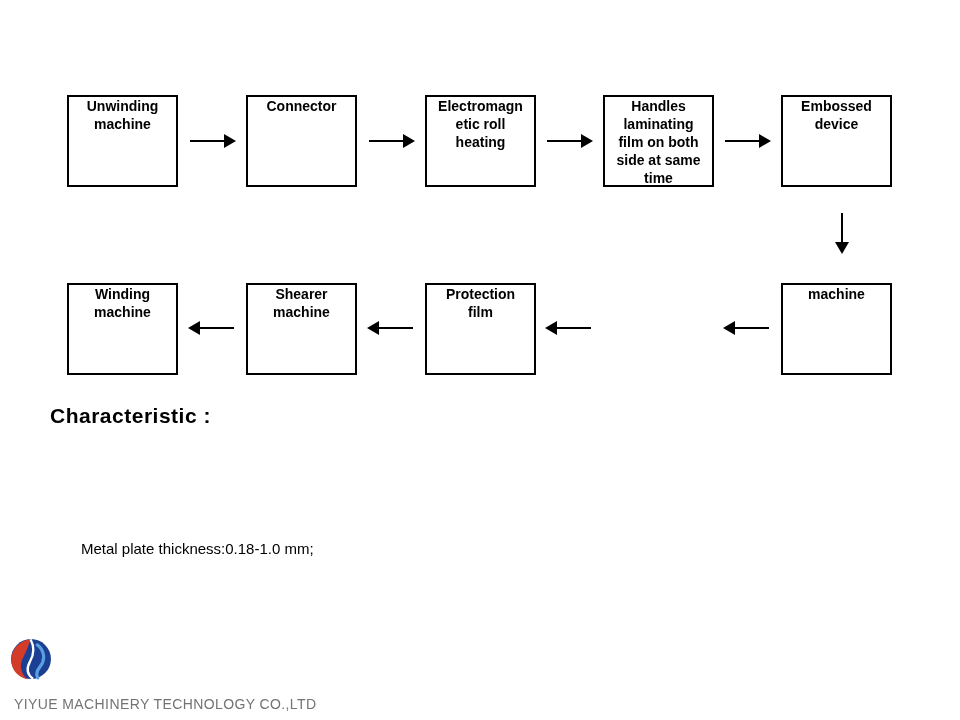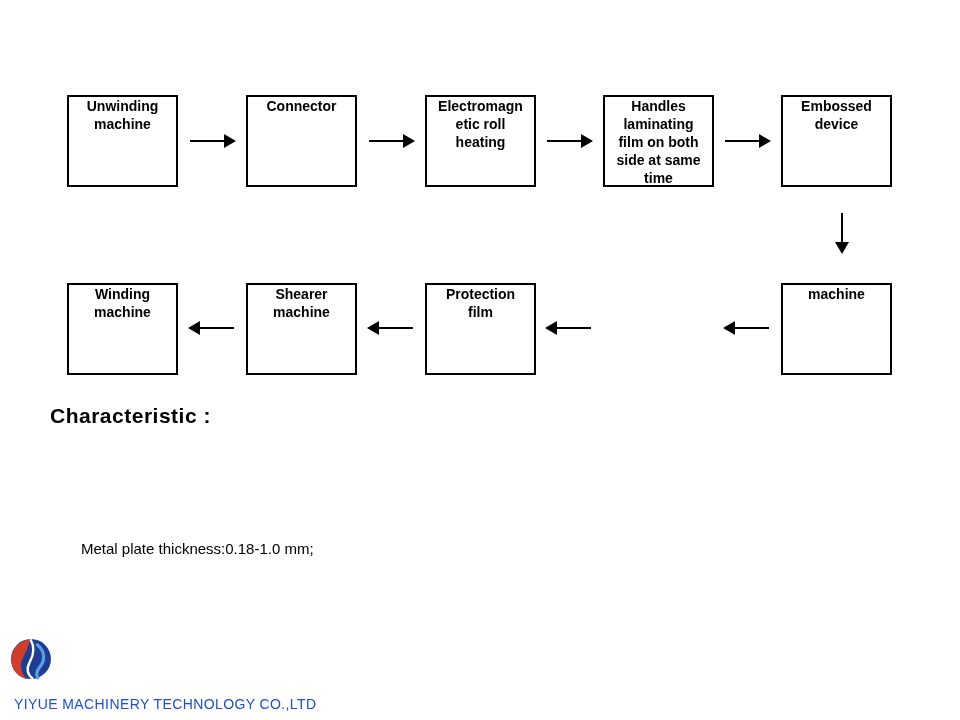--- a/index.html
+++ b/index.html
@@ -48,21 +48,21 @@
     position:absolute; left:51px; width:880px;
     font-size:15px; line-height:21px; white-space:pre-line;
   }
   .p1 { top:480px; }
   .p2 { top:538px;margin-left:30px; }
   .p3 { top:575px; }
 
   .logo { position:absolute; left:10px; top:638px; width:42px; height:42px; }
   .company {
     position:absolute; left:14px; top:696px;
-    font-size:14px; letter-spacing:0.4px; color:#1d4ed8; white-space:nowrap;
+    font-size:14px; letter-spacing:0.4px; color:#737373; white-space:nowrap;
   }
 </style>
 </head>
 <body>
 
 <div class="slide">
 
 
   <div class="flow-box r1 c1">
     <span>Unwinding

